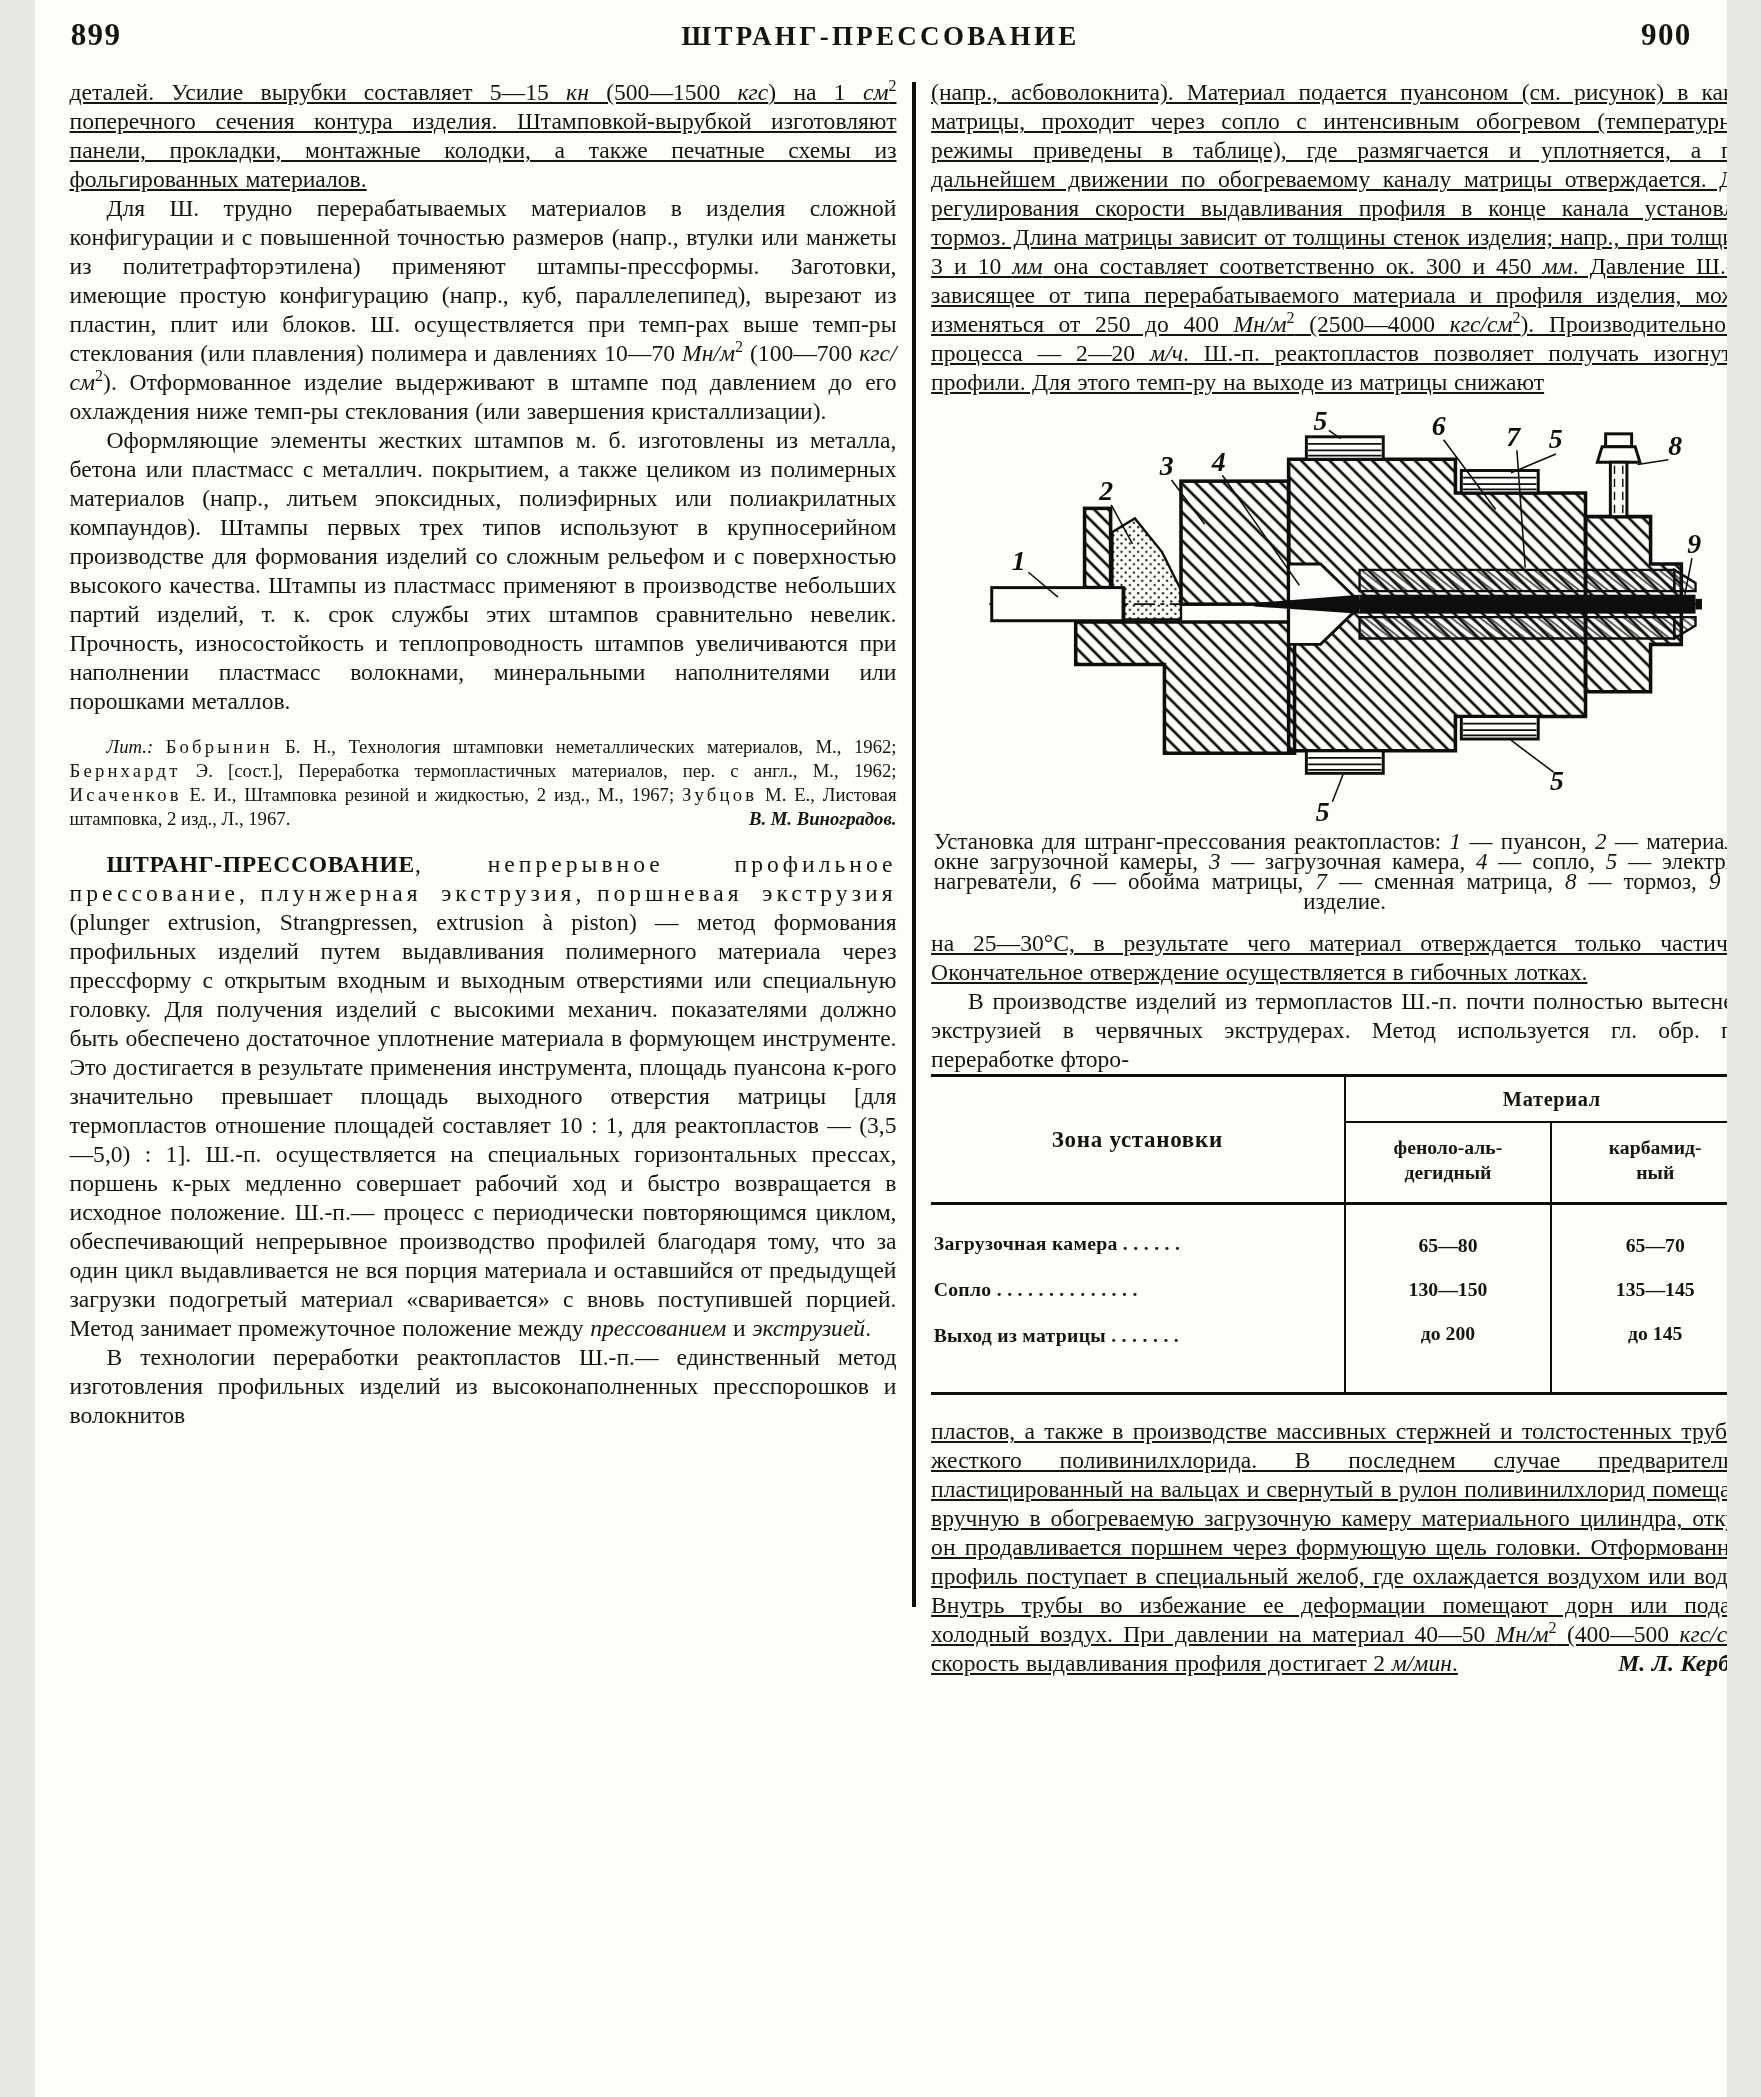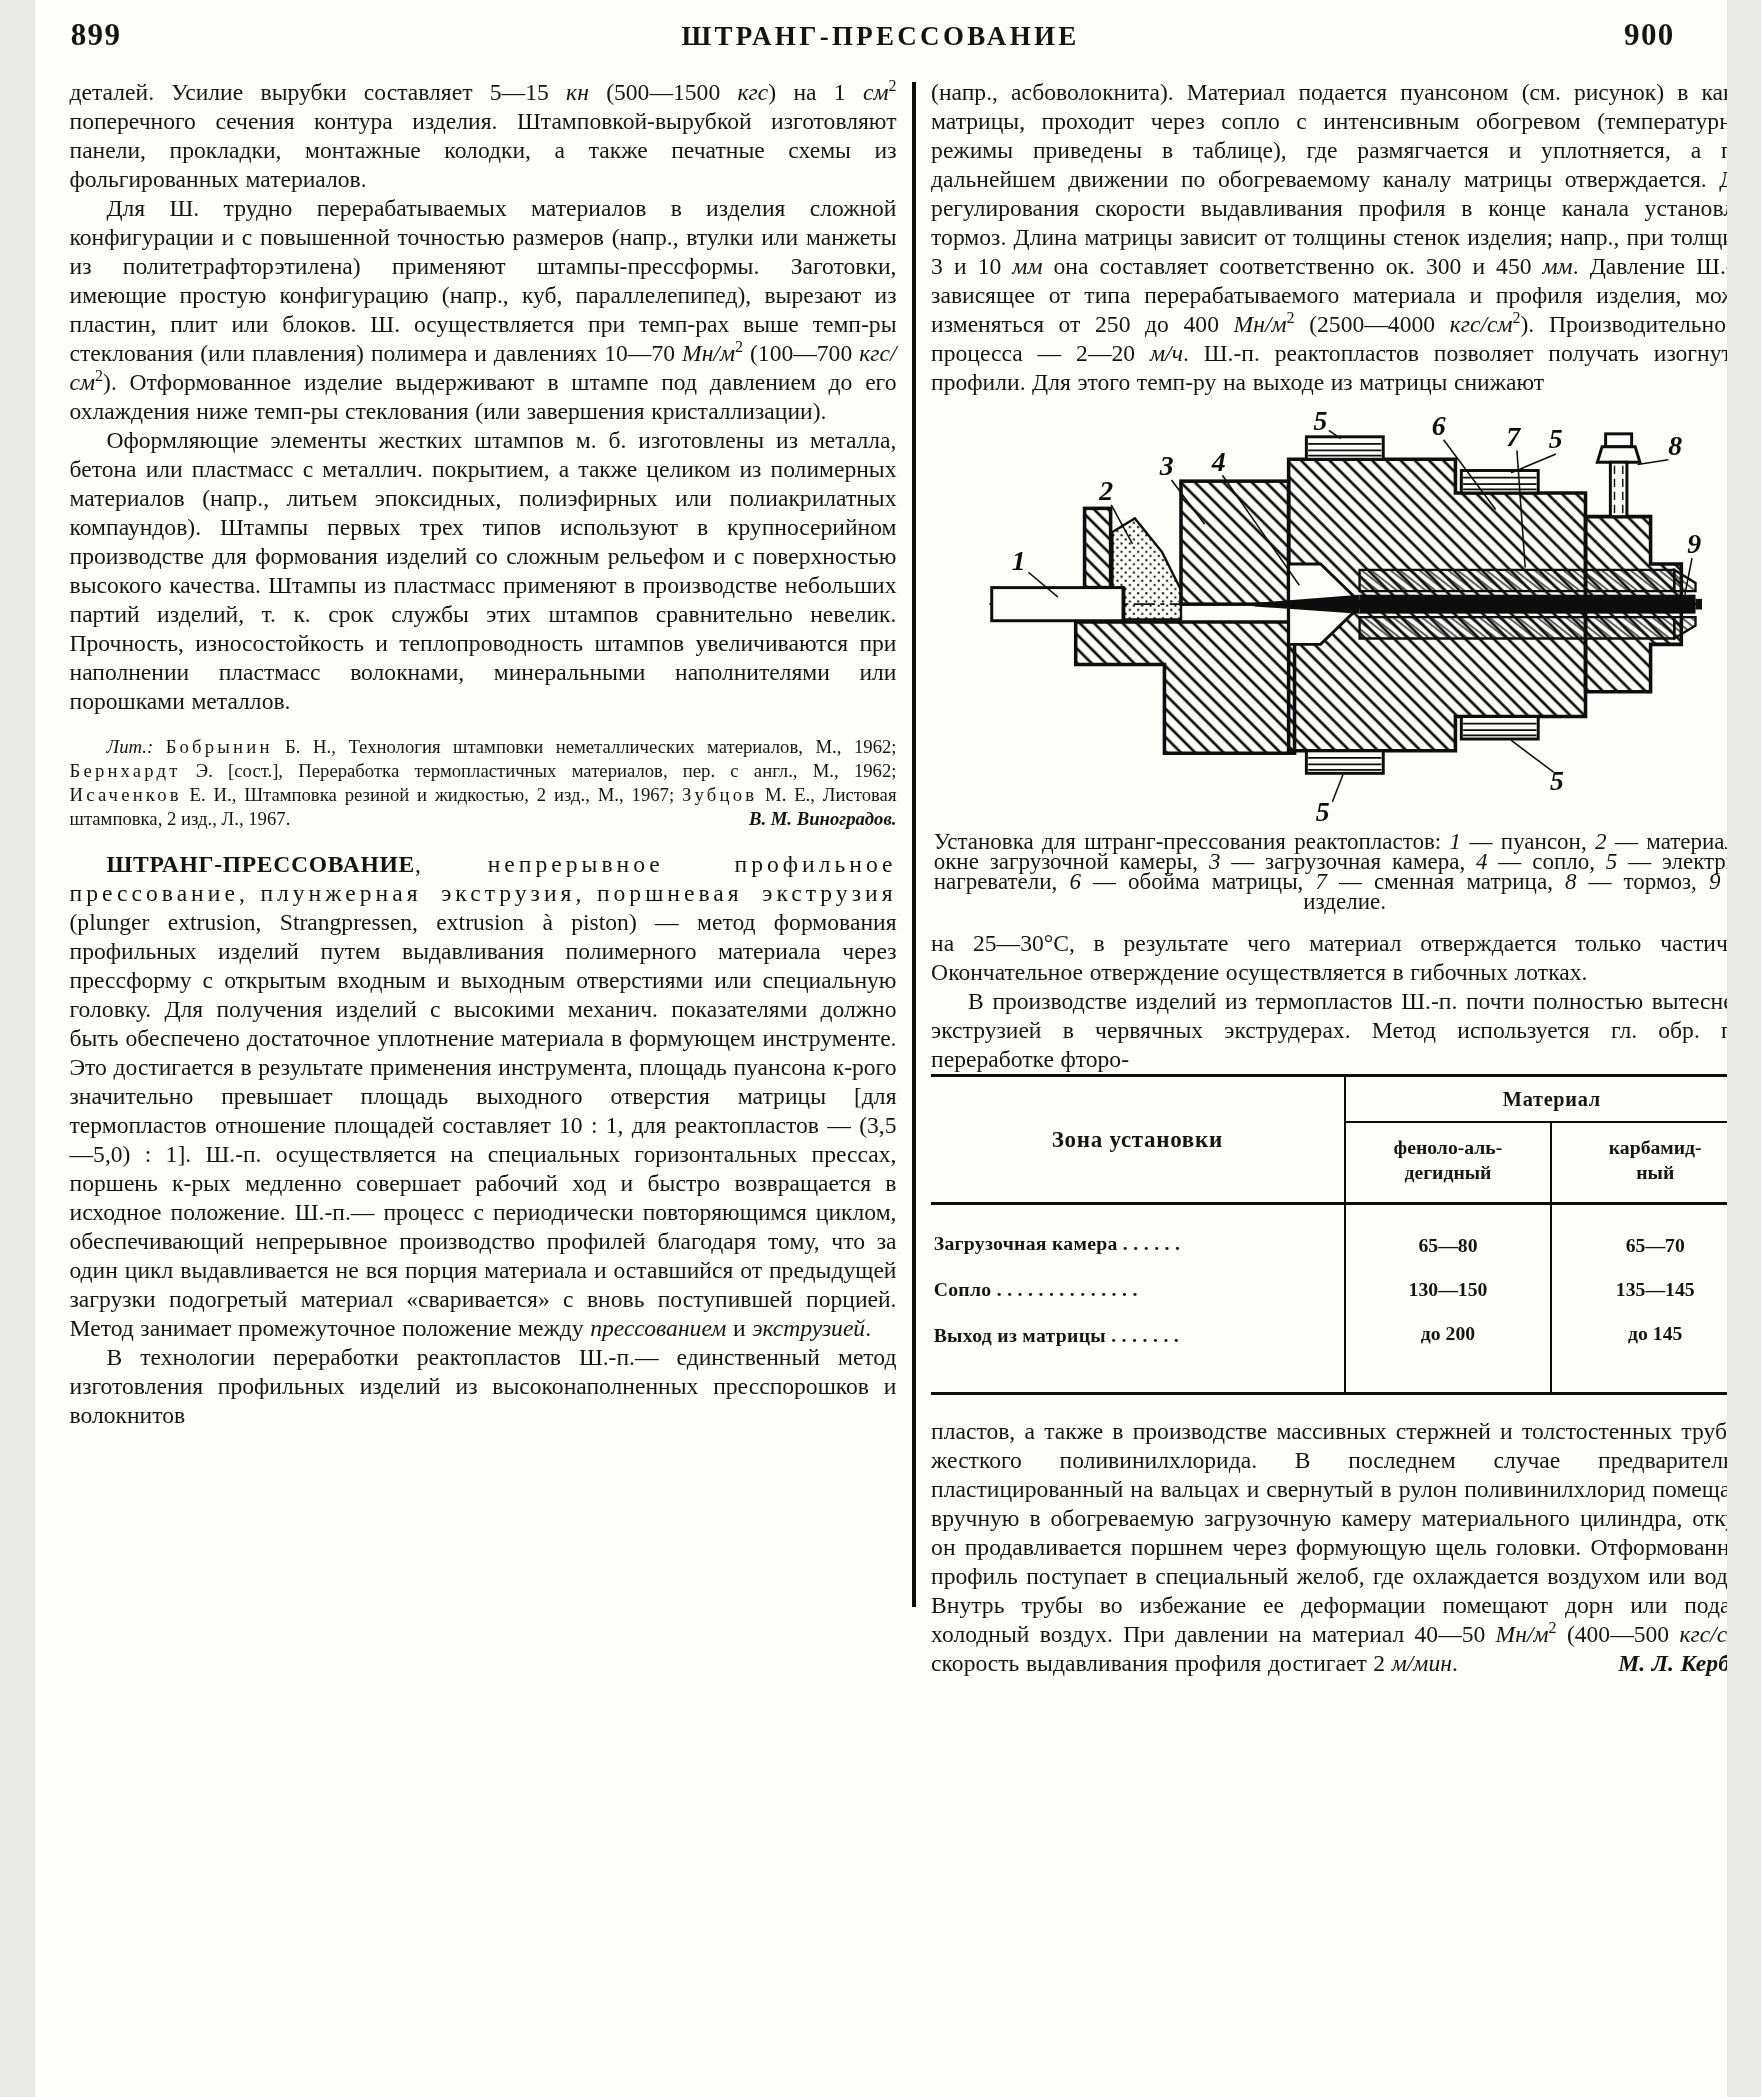--- a/index.html
+++ b/index.html
@@ -11,36 +11,36 @@
     color:#141414;
     font-family:"Liberation Serif","DejaVu Serif",serif;
     overflow:hidden;
     box-sizing:border-box;
     padding:17px 35px 26px 35px;
   }
   
   .running-head{position:relative;height:47px;}
   .pageno{position:absolute;top:0;font-size:31px;font-weight:bold;letter-spacing:1.3px;}
   .pageno.left{left:1.3px;}
-  .pageno.right{right:17px;}
+  .pageno.right{right:0;}
   .running-title{
     position:absolute;left:50%;top:3.9px;transform:translateX(-50%);
     font-size:27px;font-weight:bold;letter-spacing:3.3px;white-space:nowrap;
   }
   
   .columns{display:flex;align-items:stretch;margin-top:14.4px;}
   .col{width:827px;flex:0 0 auto;}
   .col-divider{width:4.6px;background:#0d0d0d;margin:3.9px 15px 71px 15px;flex:0 0 auto;}
   
   .body{
     font-size:23.6px;line-height:29px;
     text-align:justify;text-indent:37px;
     margin:0;word-spacing:0.7px;
   }
-  .noindent{text-indent:0;}
+  .noindent{text-indent:0;text-decoration:underline;}
   .body b{letter-spacing:0.7px;}
   .sp{letter-spacing:0.17em;}
   sup{font-size:68%;line-height:0;}
   
   .lit{
     font-size:18.7px;line-height:24px;
     text-align:justify;text-indent:37px;
     margin:18.4px 0 19.7px 0;
   }
   .lit-author{float:right;font-style:italic;font-weight:bold;}

